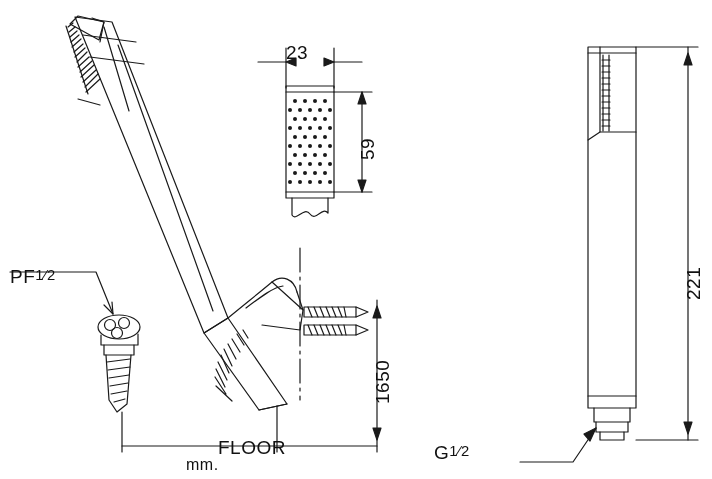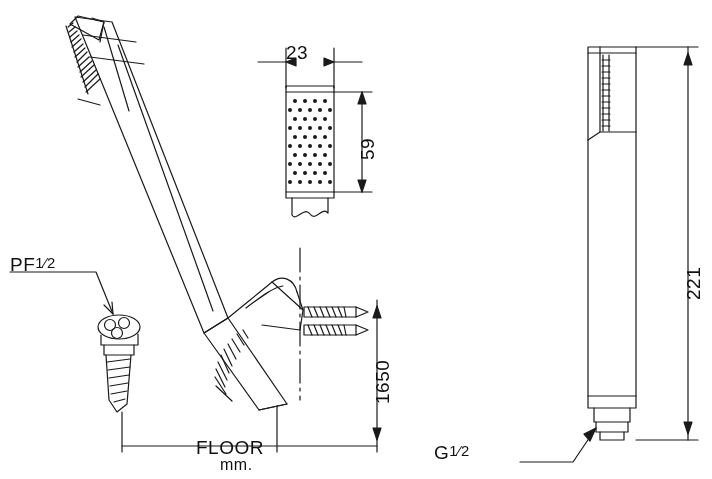--- a/index.html
+++ b/index.html
@@ -226,24 +226,24 @@
   </svg>
 
   <div class="dimtext" style="left:286px; top:42px;">23</div>
 
   <div class="dimtext rot" style="left:357px; top:160px;">59</div>
 
   <div class="dimtext rot" style="left:372px; top:404px;">1650</div>
 
   <div class="dimtext rot" style="left:683px; top:300px;">221</div>
 
-  <div class="dimtext" style="left:196px; top:437px;">FLOOR</div>
-  <div class="dimtext label-small" style="left:220px; top:456px;">mm.</div>
-
-  <div class="dimtext" style="left:10px; top:254px;">
+  <div class="dimtext" style="left:218px; top:437px;">FLOOR</div>
+  <div class="dimtext label-small" style="left:186px; top:456px;">mm.</div>
+
+  <div class="dimtext" style="left:10px; top:266px;">
     <span>PF</span><span class="frac">1⁄2</span>
   </div>
 
   <div class="dimtext" style="left:434px; top:442px;">
     <span>G</span><span class="frac">1⁄2</span>
   </div>
 
 </div>
 
 </body></html>

